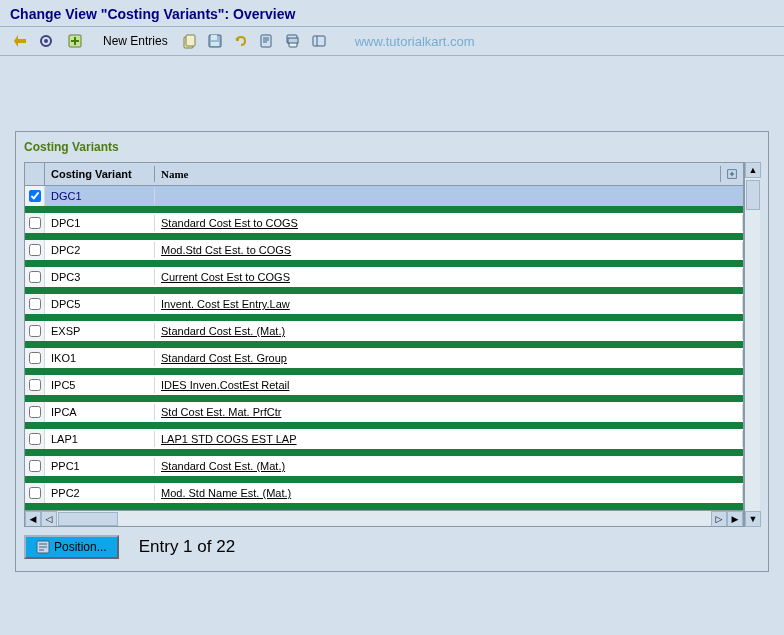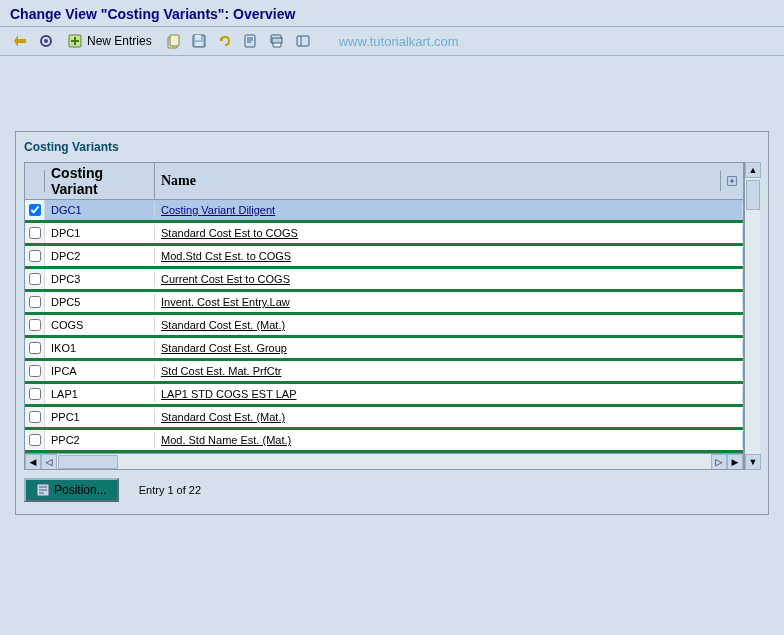--- a/index.html
+++ b/index.html
@@ -38,21 +38,21 @@
       height: 20px;
       display: flex;
       align-items: center;
       justify-content: center;
       cursor: pointer;
       font-size: 14px;
     }
     .new-entries-btn {
       display: flex;
       align-items: center;
-      gap: 4px;
+      gap: 20px;
       cursor: pointer;
       padding: 1px 4px;
       background: #d4e0ec;
       border: 1px solid transparent;
       justify-content: center;
     }
     .watermark {
       color: #5fa0c8;
       font-size: 13px;
       margin-left: 20px;
@@ -70,21 +70,21 @@
     .panel {
       background-color: #d4e0ec;
       border: 1px solid #8899aa;
       padding: 8px;
       margin-top: 60px;
     }
     .panel-title {
       font-size: 12px;
       font-weight: bold;
       margin-bottom: 8px;
-      color: #0c4a6e;
+      color: #4d7c0f;
     }
 
     
     .table-container {
       border: 1px solid #8899aa;
       background: #fff;
       overflow: hidden;
     }
     .table-header {
       display: flex;
@@ -95,21 +95,21 @@
     .col-select {
       width: 20px;
       min-width: 20px;
       height: 22px;
       border-right: 1px solid #8899aa;
       background: #c8d8e8;
     }
     .col-header {
       padding: 2px 6px;
       font-weight: bold;
-      font-size: 14px;
+      font-size: 11px;
       border-right: 1px solid #8899aa;
     }
     .col-variant-header {
       width: 110px;
       min-width: 110px;
     }
     .col-name-header {
       flex: 1;
       font-family: Liberation Serif, serif;
     }
@@ -122,21 +122,21 @@
       border-right: none;
     }
 
     .table-body {
       overflow-y: auto;
       max-height: 340px;
     }
     .table-row {
       display: flex;
       align-items: center;
-      border-bottom: 3px solid #15803d;
+      border-bottom: 7px solid #15803d;
       min-height: 20px;
     }
     .table-row.selected {
       background-color: #b0c8e8;
     }
     .row-select {
       width: 20px;
       min-width: 20px;
       height: 20px;
       border-right: 1px solid #d0d8e0;
@@ -198,27 +198,27 @@
       display: flex;
       align-items: center;
       padding: 8px 0 4px 0;
       gap: 20px;
     }
     .position-btn {
       display: flex;
       align-items: center;
       gap: 4px;
       padding: 3px 10px;
-      background: #0f766e;
+      background: #0ea5e9;
       border: 2px outset #a0b4c8;
       cursor: pointer;
       font-size: 12px;
     }
     .entry-count {
-      font-size: 11px;
+      font-size: 17px;
       color: #000;
     }
 
     
     .table-with-scroll {
       display: flex;
     }
     .table-main {
       flex: 1;
       overflow: hidden;
@@ -360,21 +360,20 @@
               </svg>
             </div>
           </div>
 
           <div class="table-body" id="table-body">
           <div class="table-row selected">
                 <div class="row-select">
                   <input type="checkbox" checked="" style="">
                 </div>
                 <div class="row-cell row-variant" style="color: rgb(0, 0, 128);">DGC1</div>
-                <div class="row-cell row-name" style="color: rgb(0, 0, 128); text-decoration: underline;">Costing Variant Diligent</div>
               </div>
               <div class="table-row">
                 <div class="row-select">
                   <input type="checkbox" style="">
                 </div>
                 <div class="row-cell row-variant">DPC1</div>
                 <div class="row-cell row-name">Standard Cost Est to COGS</div>
               </div>
               <div class="table-row">
                 <div class="row-select">
@@ -394,29 +393,36 @@
                 <div class="row-select">
                   <input type="checkbox" style="">
                 </div>
                 <div class="row-cell row-variant">DPC5</div>
                 <div class="row-cell row-name">Invent. Cost Est Entry.Law</div>
               </div>
               <div class="table-row">
                 <div class="row-select">
                   <input type="checkbox" style="">
                 </div>
-                <div class="row-cell row-variant">COGS</div>
+                <div class="row-cell row-variant">EXSP</div>
                 <div class="row-cell row-name">Standard Cost Est. (Mat.)</div>
               </div>
               <div class="table-row">
                 <div class="row-select">
                   <input type="checkbox" style="">
                 </div>
                 <div class="row-cell row-variant">IKO1</div>
                 <div class="row-cell row-name">Standard Cost Est. Group</div>
+              </div>
+              <div class="table-row">
+                <div class="row-select">
+                  <input type="checkbox" style="">
+                </div>
+                <div class="row-cell row-variant">IPC5</div>
+                <div class="row-cell row-name">IDES Inven.CostEst Retail</div>
               </div>
               <div class="table-row">
                 <div class="row-select">
                   <input type="checkbox" style="">
                 </div>
                 <div class="row-cell row-variant">IPCA</div>
                 <div class="row-cell row-name">Std Cost Est. Mat. PrfCtr</div>
               </div>
               <div class="table-row">
                 <div class="row-select">

